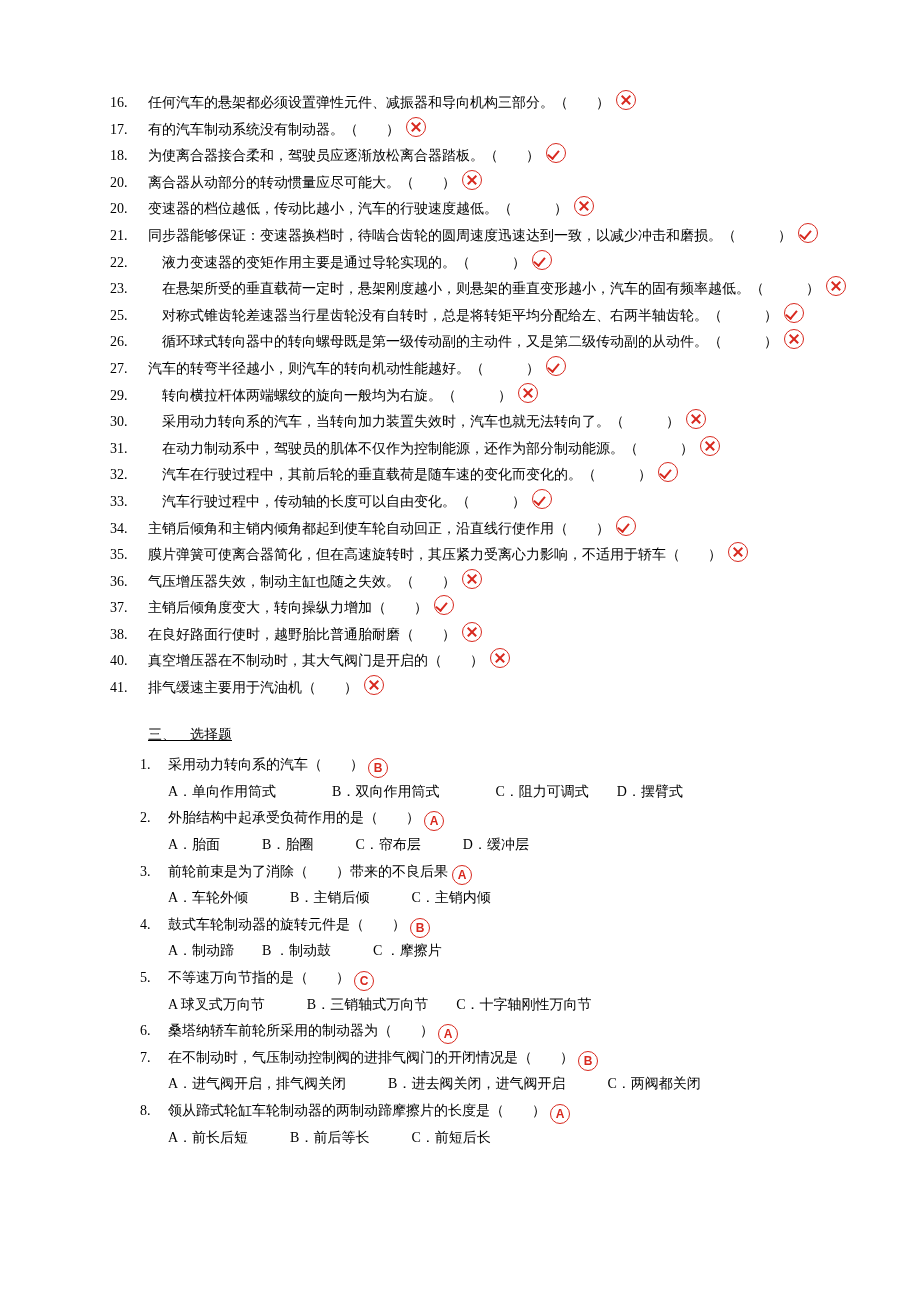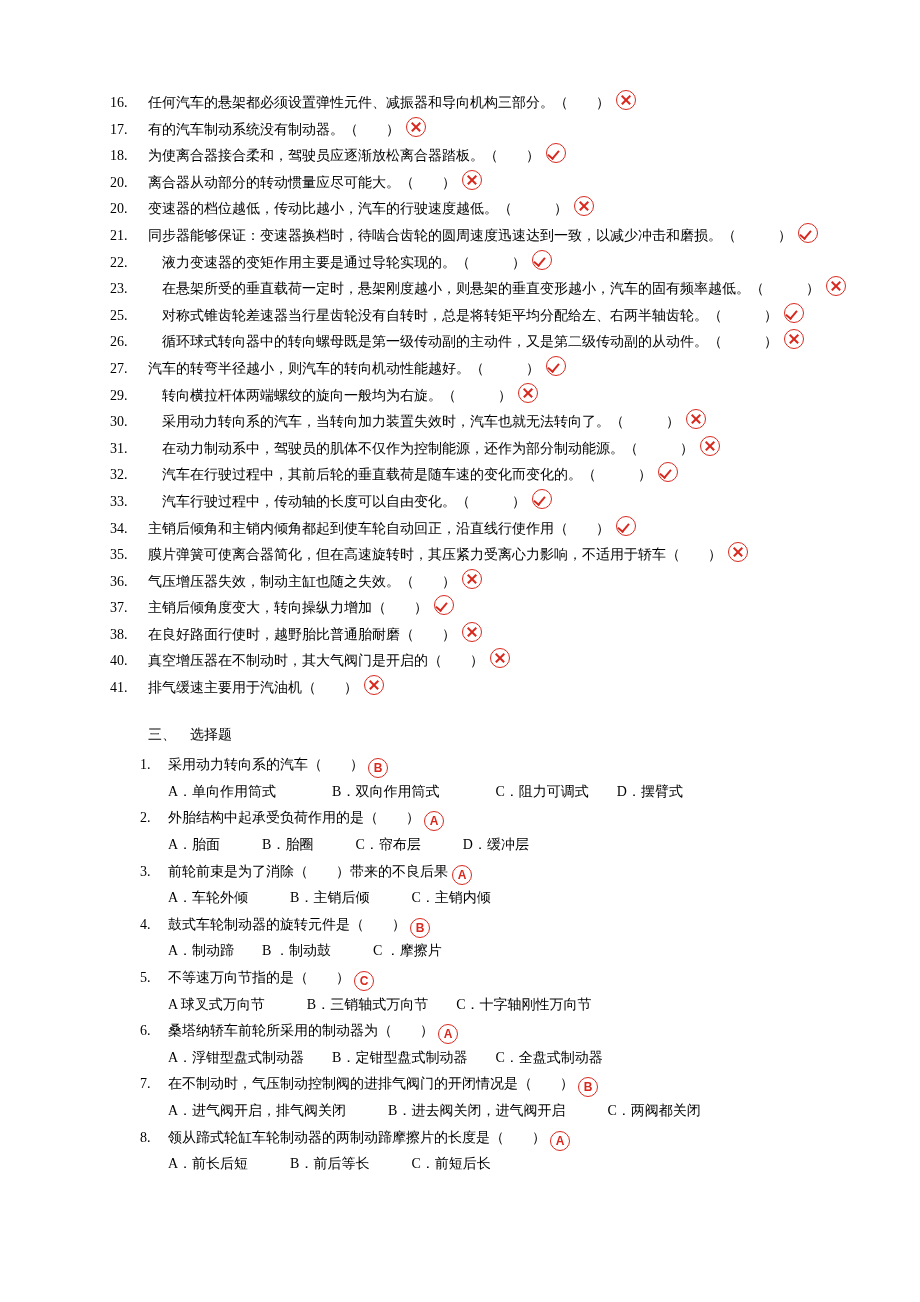--- a/index.html
+++ b/index.html
@@ -74,20 +74,21 @@
     text-align:center;
     font-family:Arial,sans-serif;
     font-weight:bold;
     vertical-align:-3px;
     margin-left:4px;
   }
   .section-title{
     margin-top:20px;
     margin-bottom:4px;
     padding-left:38px;
+    text-decoration:underline;
   }
   .mc-block{
     padding-left:30px;
   }
 </style>
 </head>
 <body>
 
 <div class="page">
 
@@ -204,21 +205,21 @@
       <div class="q-row">
         <span class="q-num mc">4.</span>
         <span class="q-text"><span>鼓式车轮制动器的旋转元件是（　　）</span><span class="letter-mark">B</span><br><span>A．制动蹄　　B ．制动鼓　　　C ．摩擦片</span></span>
       </div>
       <div class="q-row">
         <span class="q-num mc">5.</span>
         <span class="q-text"><span>不等速万向节指的是（　　）</span><span class="letter-mark">C</span><br><span>A 球叉式万向节　　　B．三销轴式万向节　　C．十字轴刚性万向节</span></span>
       </div>
       <div class="q-row">
         <span class="q-num mc">6.</span>
-        <span class="q-text"><span>桑塔纳轿车前轮所采用的制动器为（　　）</span><span class="letter-mark">A</span><br><span>A．浮钳型盘式制动器　　B．定钳型盘式制动器　　C．全盘式制动器</span></span>
+        <span class="q-text"><span>桑塔纳轿车前轮所采用的制动器为（　　）</span><span class="letter-mark">A</span><br></span>
       </div>
       <div class="q-row">
         <span class="q-num mc">7.</span>
         <span class="q-text"><span>在不制动时，气压制动控制阀的进排气阀门的开闭情况是（　　）</span><span class="letter-mark">B</span><br><span>A．进气阀开启，排气阀关闭　　　B．进去阀关闭，进气阀开启　　　C．两阀都关闭</span></span>
       </div>
       <div class="q-row">
         <span class="q-num mc">8.</span>
         <span class="q-text"><span>领从蹄式轮缸车轮制动器的两制动蹄摩擦片的长度是（　　）</span><span class="letter-mark">A</span><br><span>A．前长后短　　　B．前后等长　　　C．前短后长</span></span>
       </div>
     </div>

